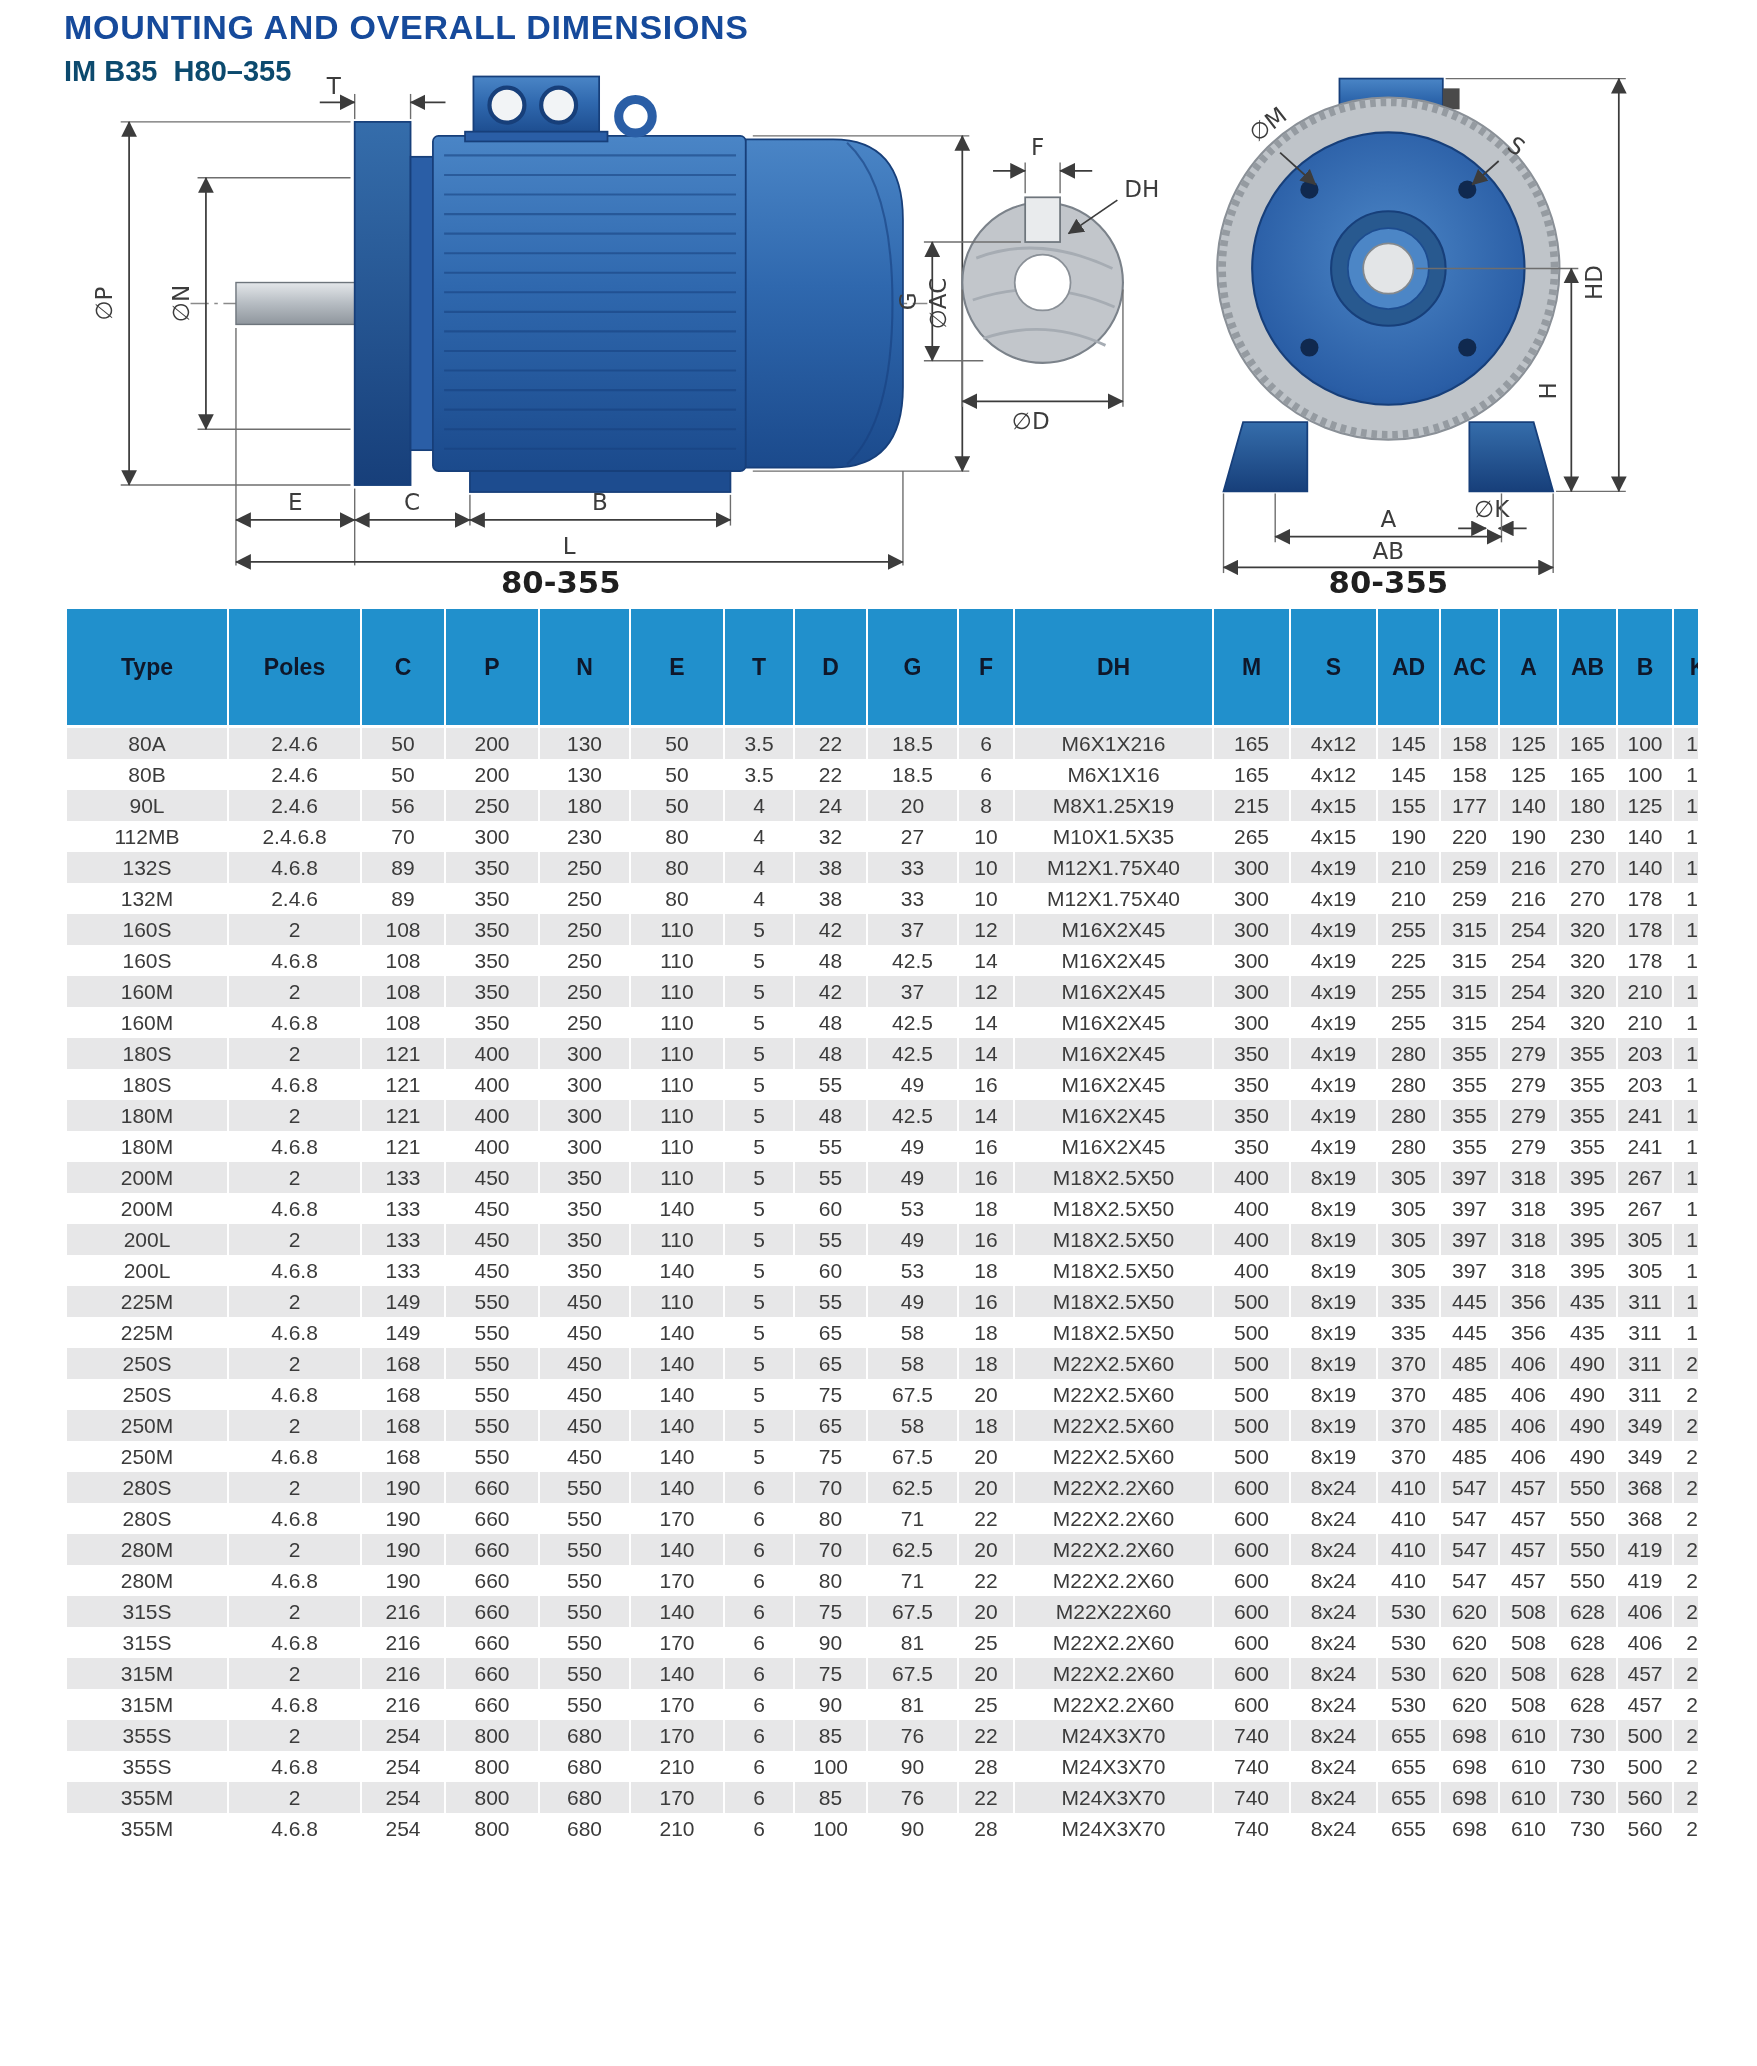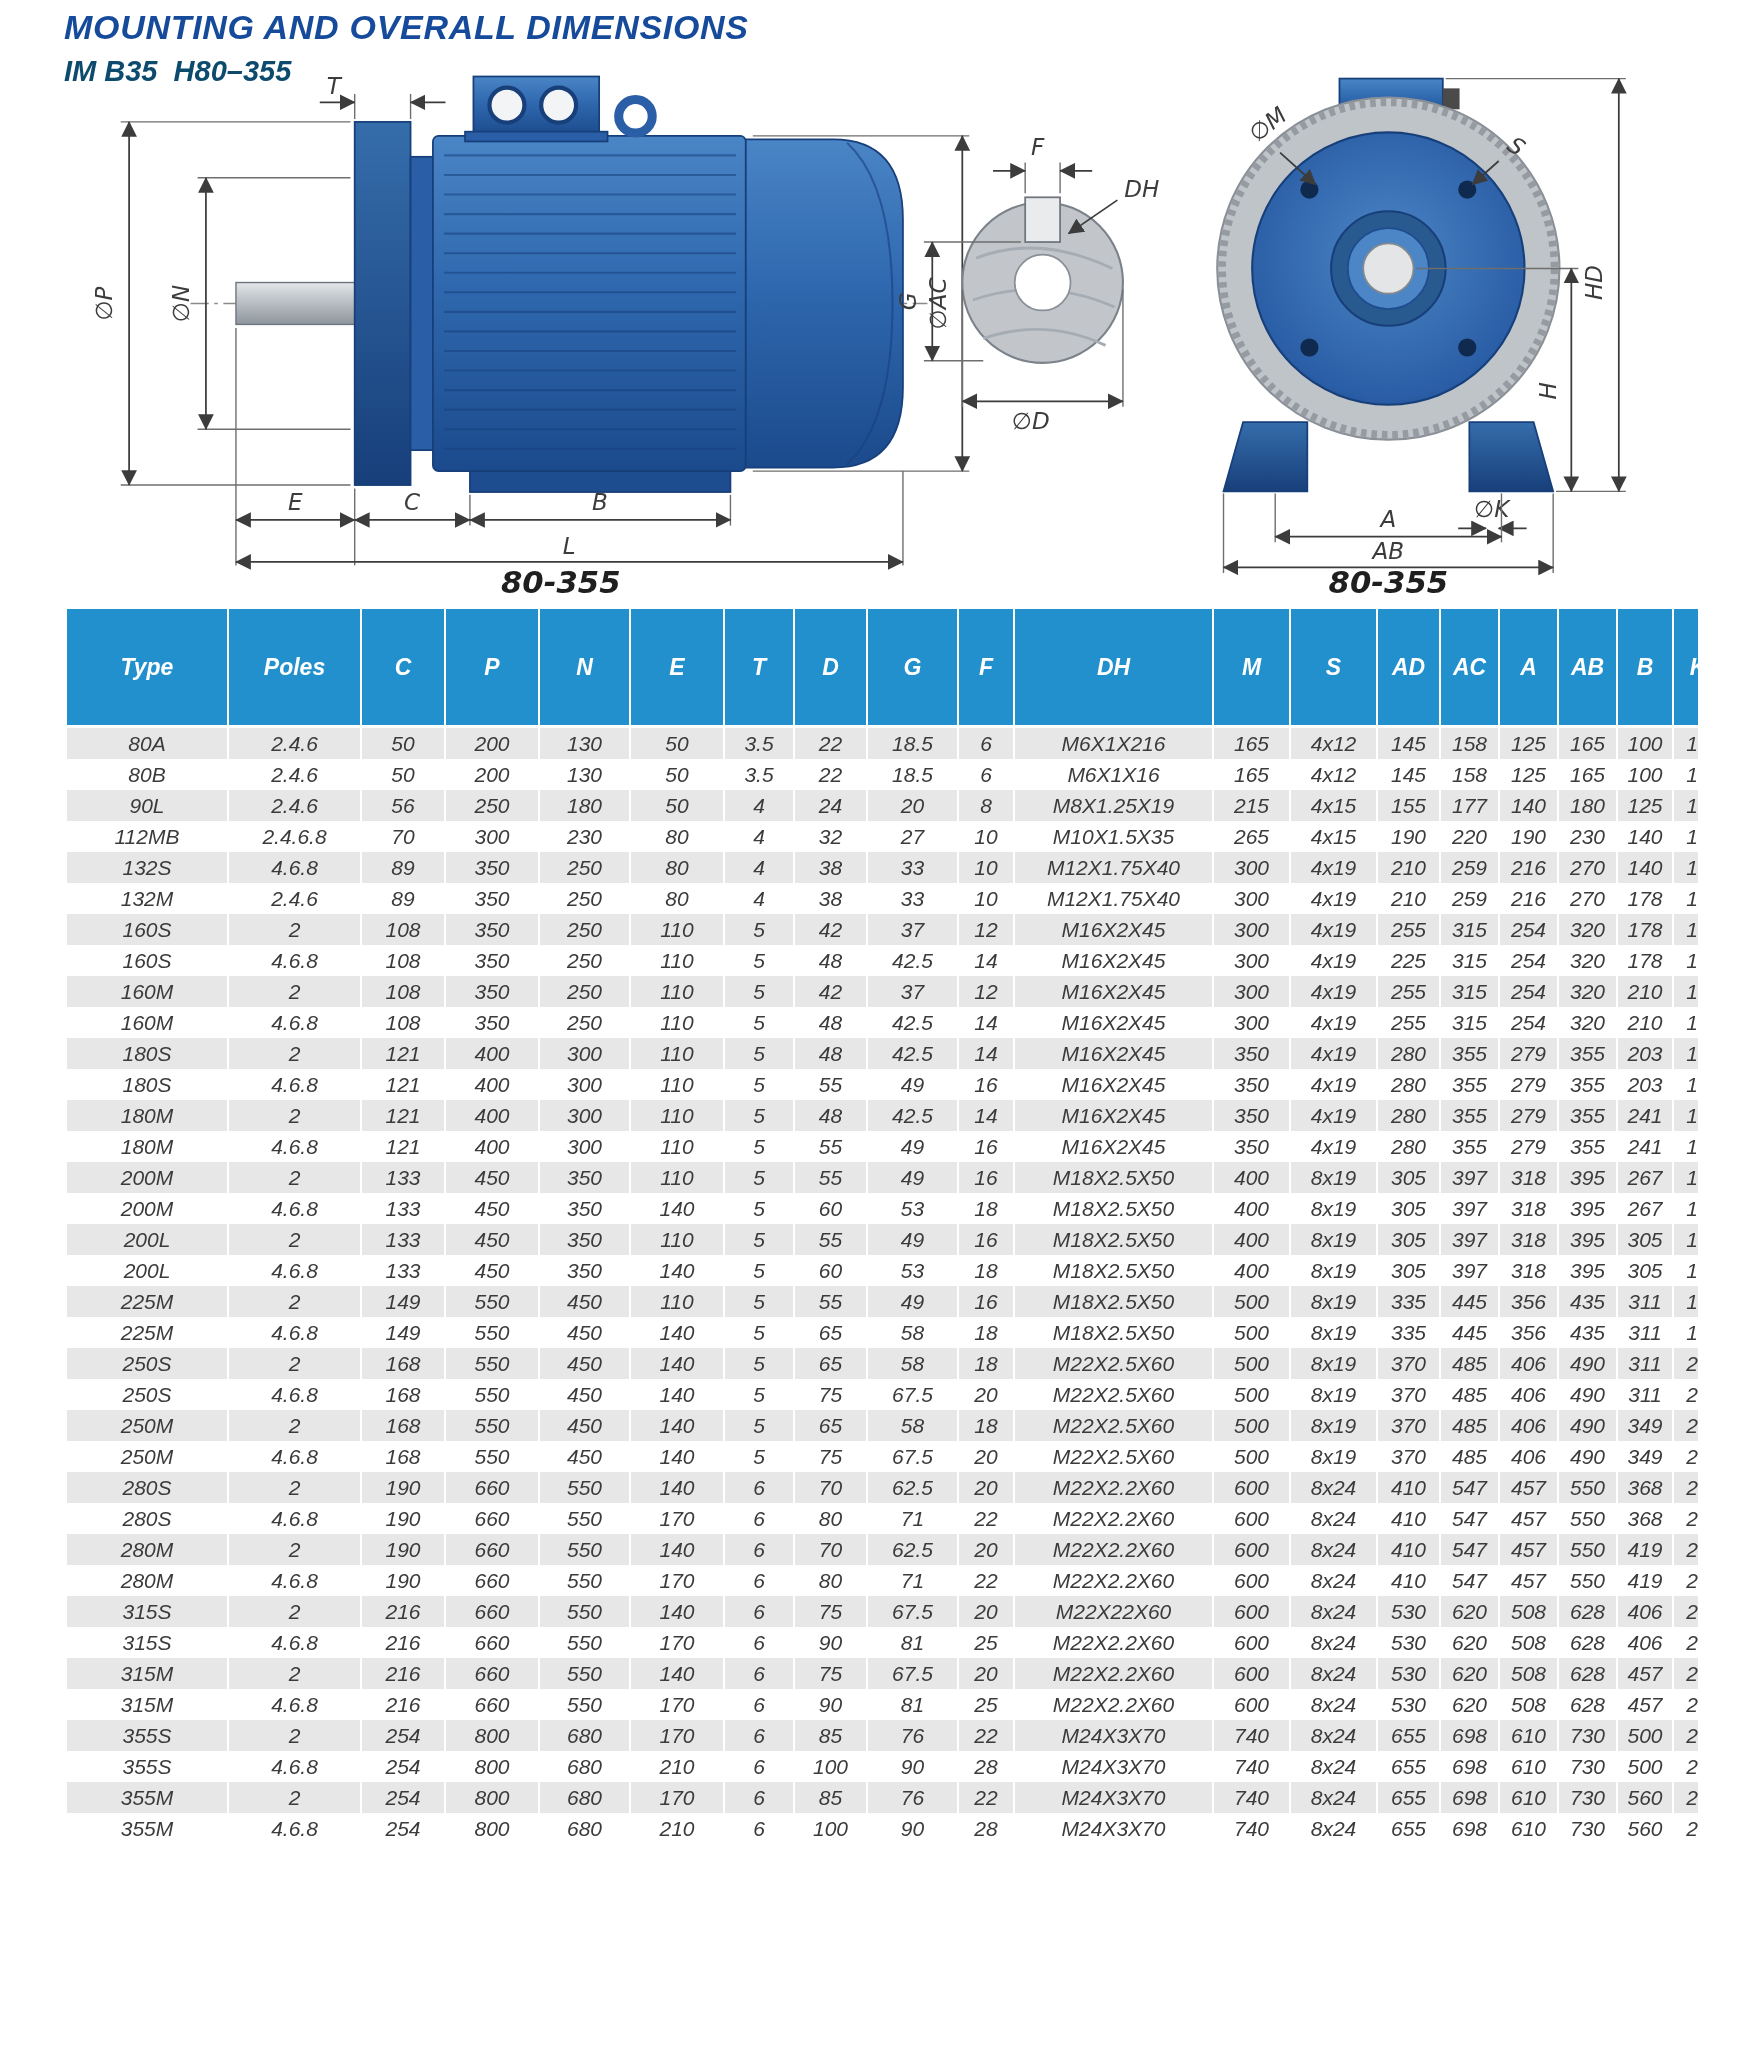--- a/index.html
+++ b/index.html
@@ -1,18 +1,18 @@
 <!DOCTYPE html>
 <html style="font-size:11.2px"><head>
 <meta charset="utf-8">
 <style>
   html,body { margin:0; padding:0; background:#ffffff; }
   .sheet {
     position:relative; width:1698px; height:2066px; background:#ffffff;
-    font-family:"Liberation Sans", sans-serif; overflow:hidden;font-style:italic;
+    font-family:"Liberation Sans", sans-serif; overflow:hidden;
   }
   .title {
     position:absolute; left:64px; top:8.4px;
     font-size:34px; font-weight:bold; color:#164a9b; letter-spacing:0.7px;
     white-space:pre;
   }
   .subtitle {
     position:absolute; left:64px; top:55px;
     font-size:29px; font-weight:bold; color:#0c4a6e; white-space:pre;
   }
@@ -21,21 +21,21 @@
   .dim-label { font-size:33px; fill:#3c3c3c; }
   .caption { font-size:44px; font-weight:bold; fill:#1f1f1f; text-anchor:middle; }
   .outline { stroke:#173f7a; stroke-width:2.5; }
   .ext { stroke:#6e6e6e; stroke-width:2; fill:none; }
   .dim { stroke:#3c3c3c; stroke-width:2.5; fill:none; }
   .cline { stroke:#8a8a8a; stroke-width:2; stroke-dasharray:26 8 5 8; fill:none; }
 
   .table-wrap { position:absolute; left:67px; top:609px; width:1628px; }
   table { border-collapse:collapse; table-layout:fixed; width:1628px; }
   thead th {
-    background:#2190cc; color:#ffffff; font-size:23px; font-weight:bold;
+    background:#2190cc; color:#0f172a; font-size:23px; font-weight:bold;
     height:116px; border-right:2.1px solid #ffffff; border-bottom:3.5px solid #ffffff;
     padding:0; text-align:center; vertical-align:middle;
   }
   thead th:last-child { border-right:none; }
   tbody td {
     height:31px; font-size:21px; color:#3b3b3b; text-align:center;
     vertical-align:middle; border-right:2.1px solid #ffffff; padding:0;
     overflow:hidden; white-space:nowrap;
   }
   tbody td:last-child { border-right:none; }

